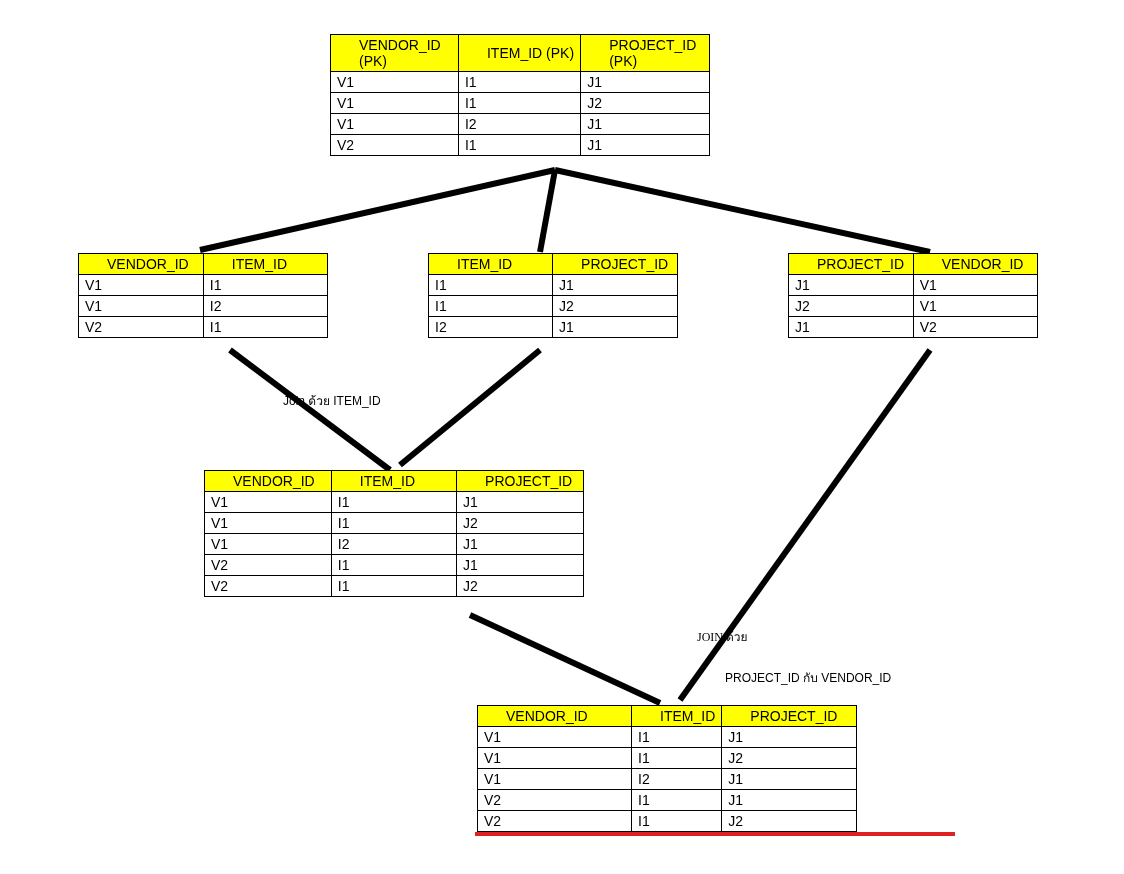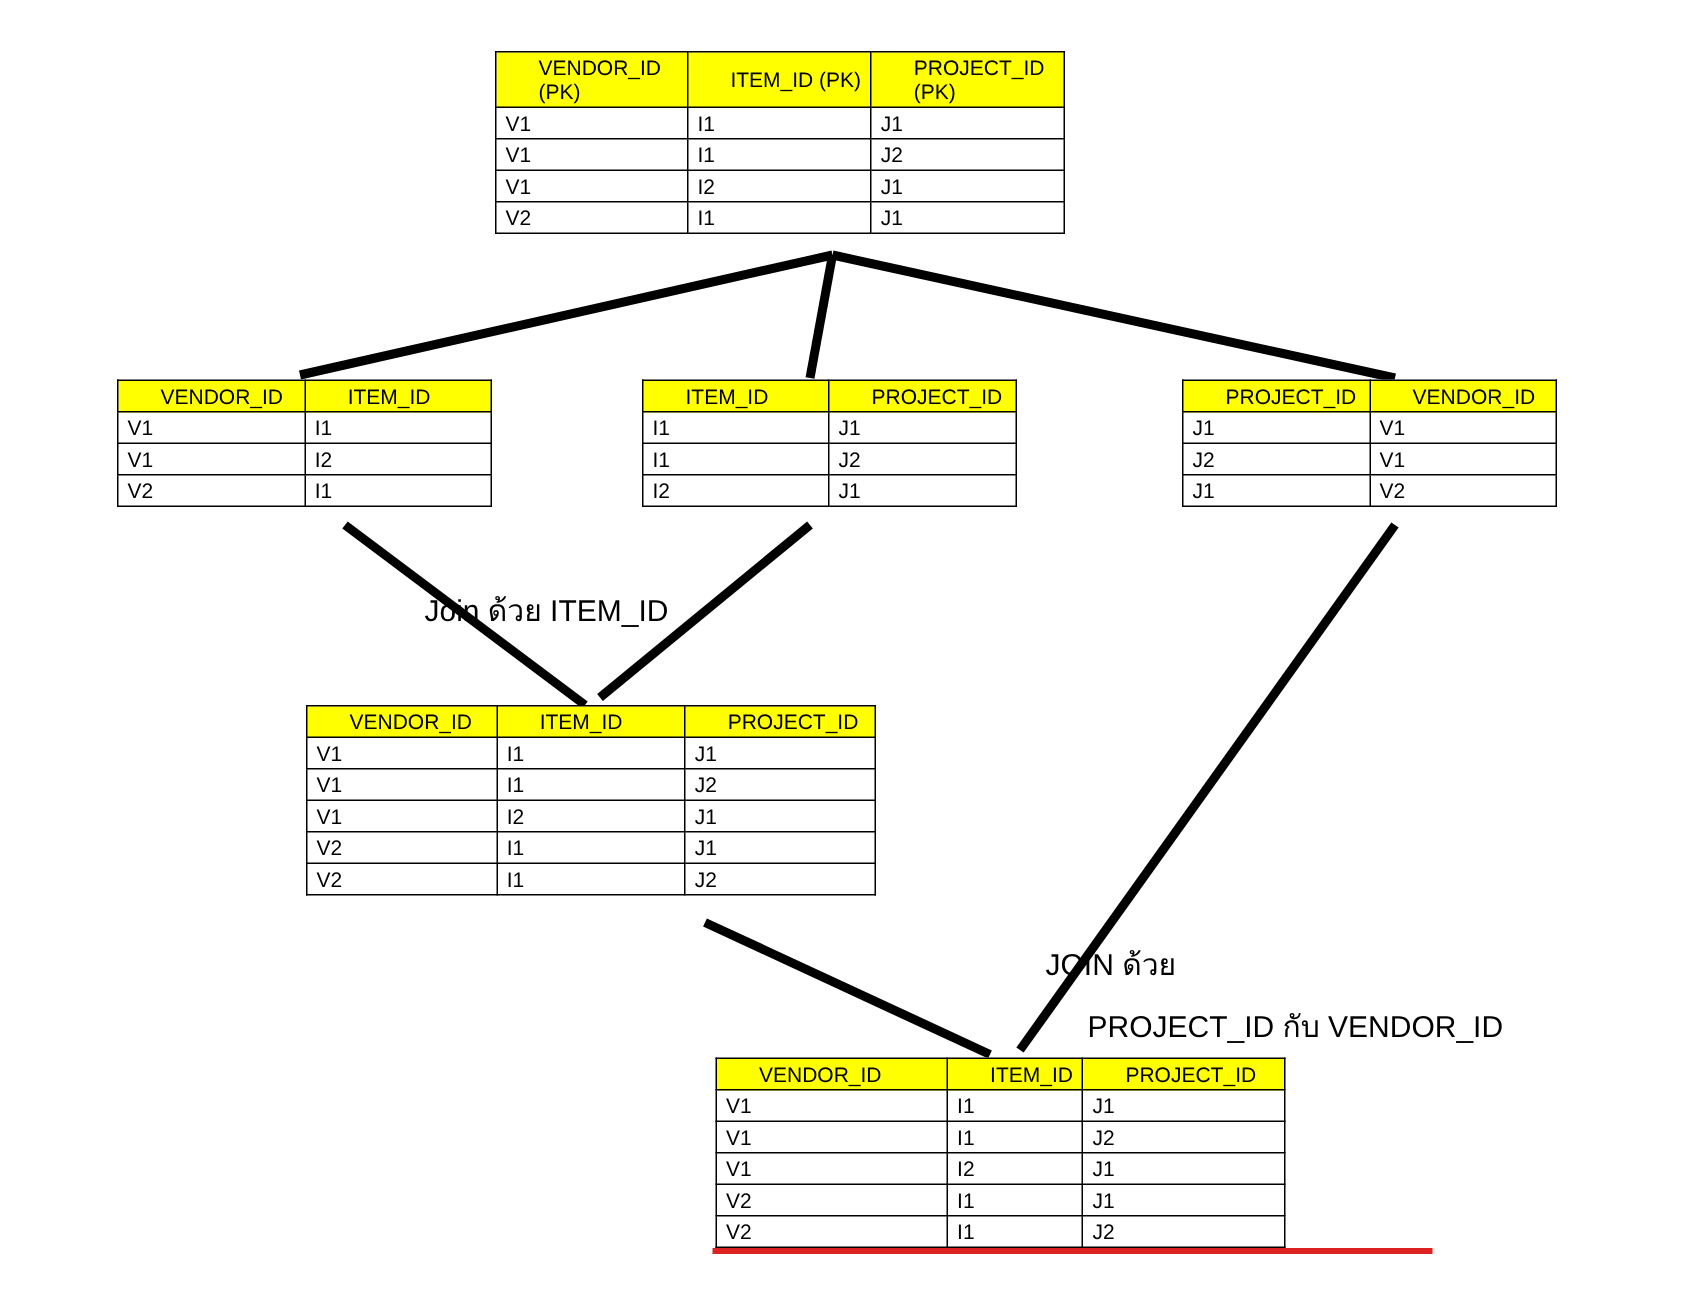--- a/index.html
+++ b/index.html
@@ -26,21 +26,21 @@
     font-weight: normal;
     height: 20px;
     vertical-align: middle;
   }
   .tbl th {
     background: #ffff00;
     padding-left: 28px;
   }
   .label {
     position: absolute;
-    font-size: 20px;
+    font-size: 12px;
   }
   svg.overlay {
     position: absolute;
     top: 0; left: 0;
     width: 1124px;
     height: 874px;
     pointer-events: none;
   }
 </style>
 </head>
@@ -195,21 +195,21 @@
         <td>J1</td>
       </tr>
     <tr>
         <td>V2</td>
         <td>I1</td>
         <td>J2</td>
       </tr>
   </tbody>
 </table>
 
-<div class="label" style="left:697px; top:627px;">JOIN ด้วย</div>
+<div class="label" style="left:697px; top:627px;font-family:Liberation Serif, serif;">JOIN ด้วย</div>
 <div class="label" style="left:697px; top:668px;margin-left:28px;">PROJECT_ID กับ VENDOR_ID</div>
 
 <table class="tbl" style="left:477px; top:705px; width:380px;">
   <thead>
       <tr>
     <th style="width:155px">VENDOR_ID</th>
     <th style="width:90px">ITEM_ID</th>
     <th style="width:135px">PROJECT_ID</th>
   </tr>
     </thead>

